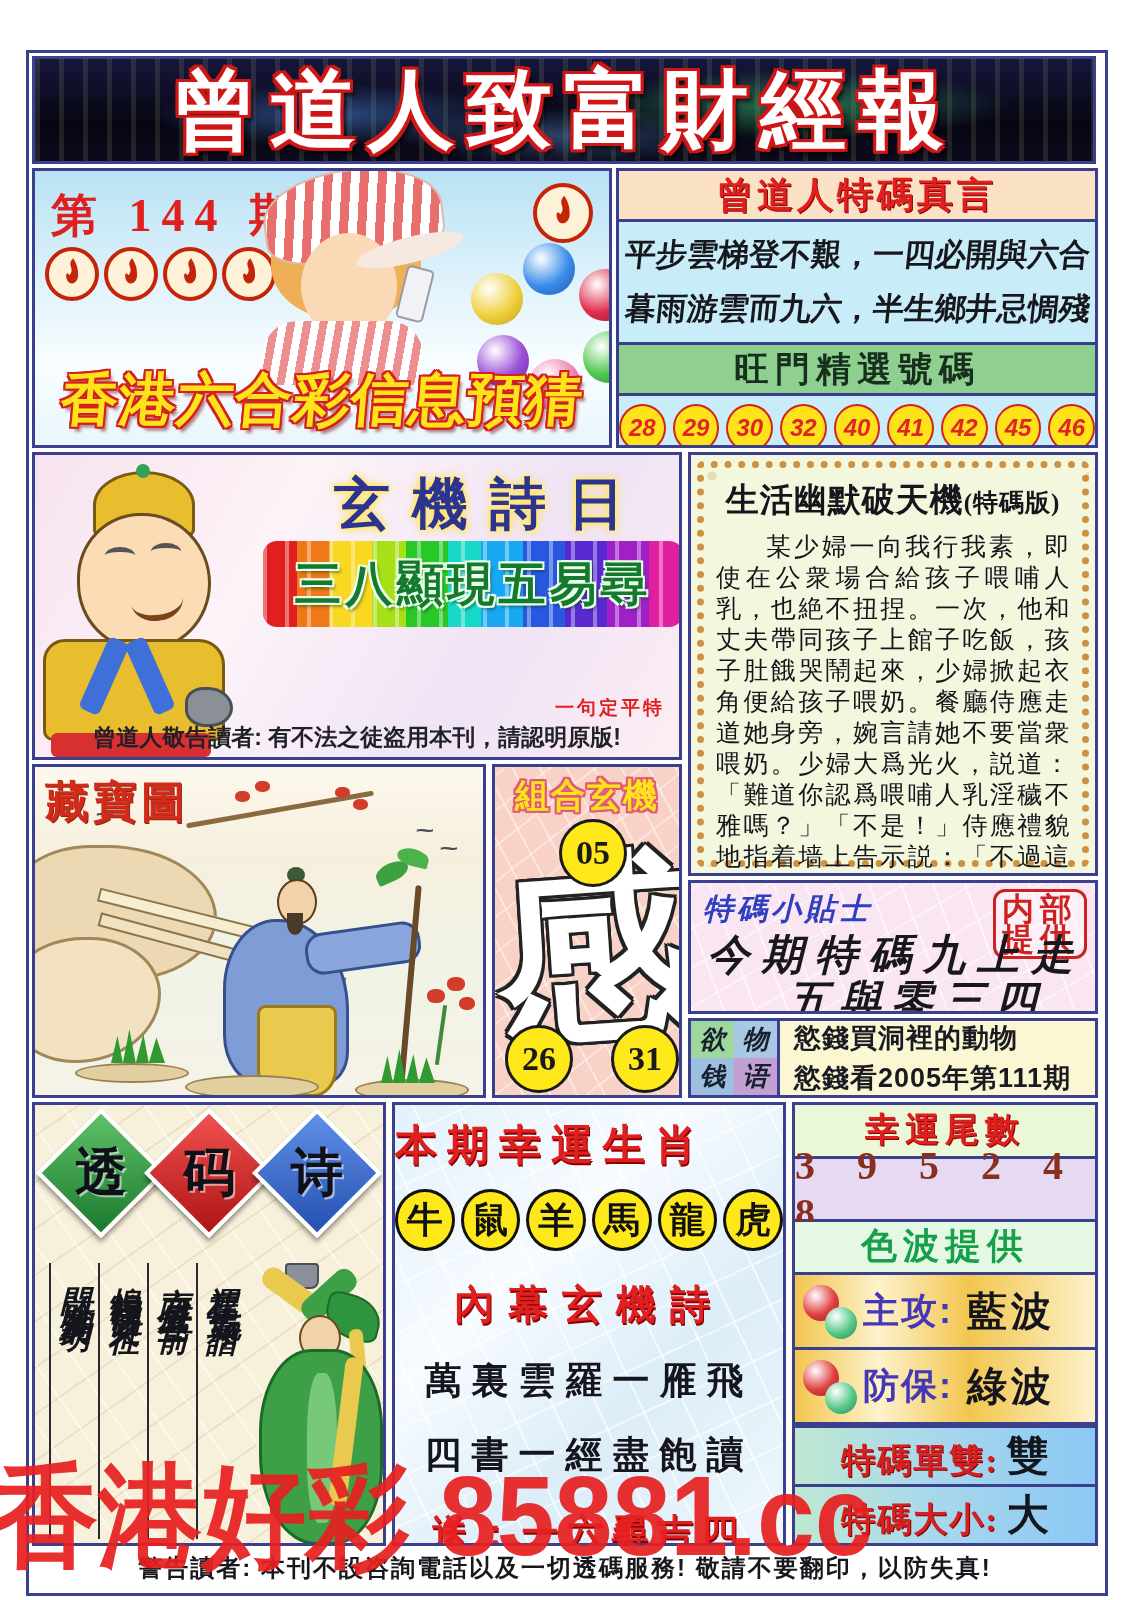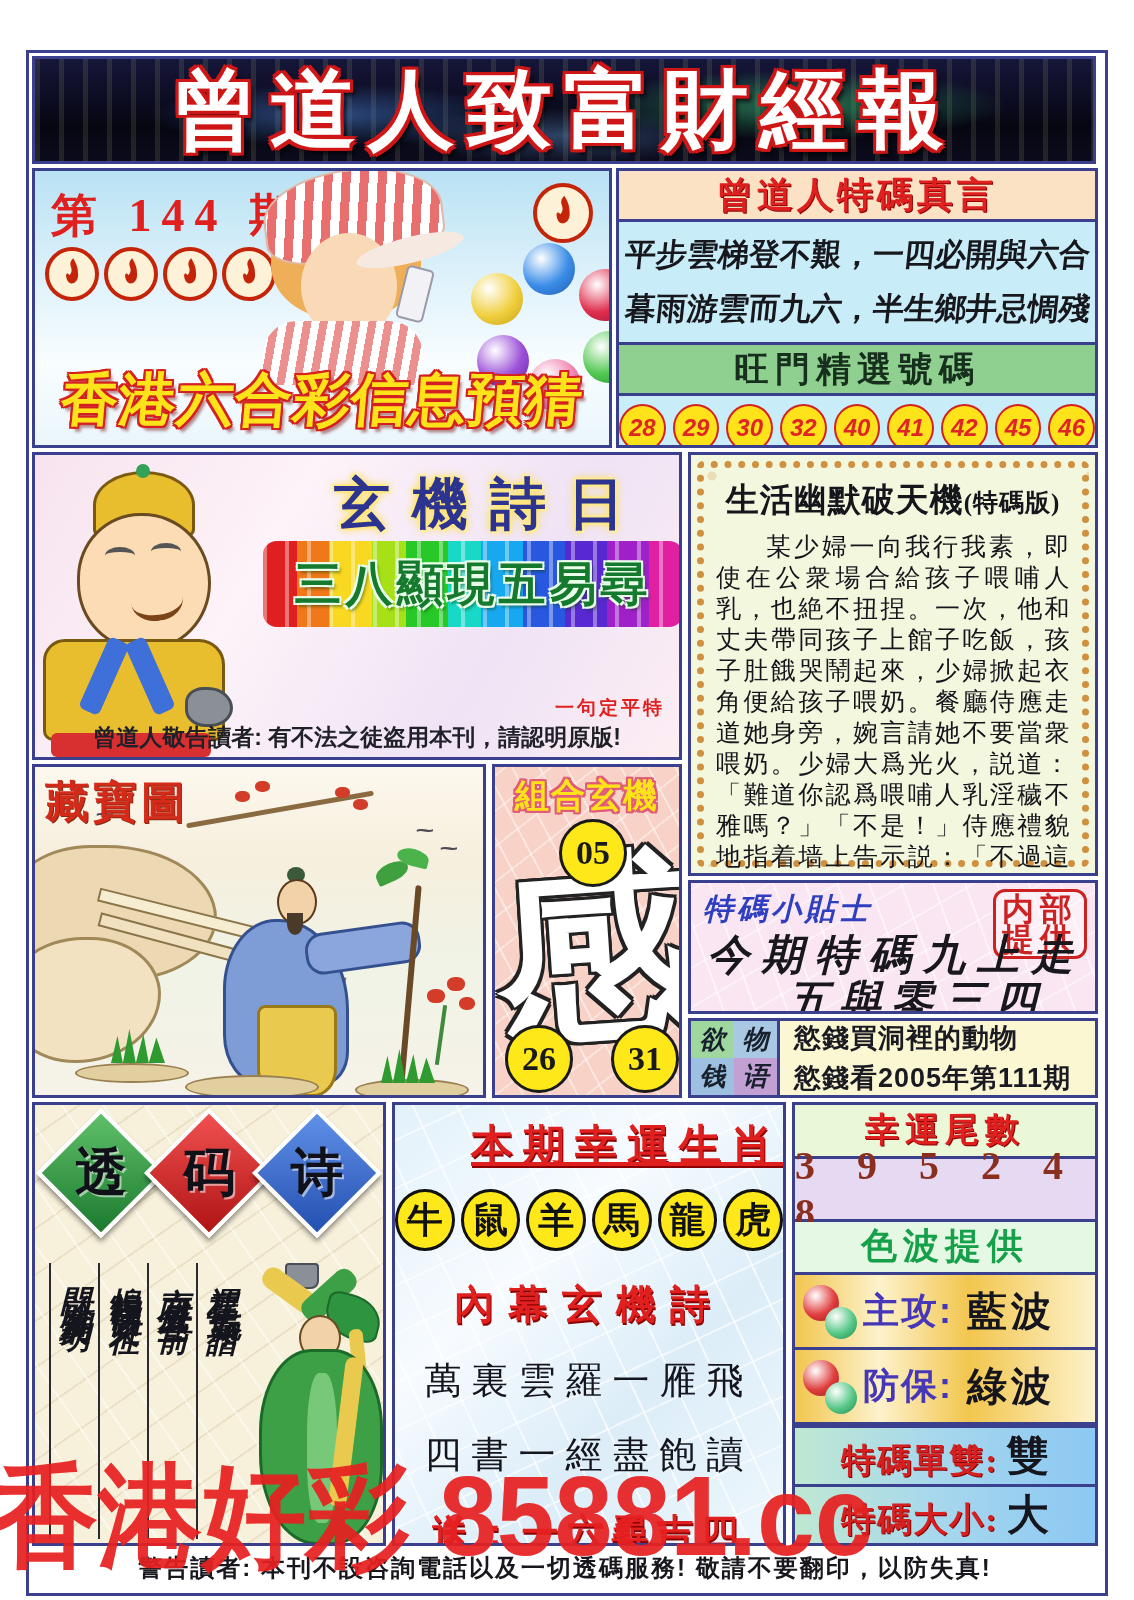--- a/index.html
+++ b/index.html
@@ -270,32 +270,32 @@
     border-radius:40%;}
   .sage .sash{position:absolute;left:96px;top:100px;width:18px;height:150px;background:#e9c94e;
     transform:rotate(7deg);border-radius:8px;}
 
   
   .zodiac-panel{left:392px;top:1102px;width:394px;height:444px;
     background:linear-gradient(135deg,#e2f1fa 0%,#f7fbff 35%,#dcedf8 65%,#eef7fc 100%);}
   .zodiac-panel::before{content:"";position:absolute;inset:0;
     background:repeating-linear-gradient(65deg,rgba(255,255,255,.65) 0 2px,transparent 2px 40px),
                repeating-linear-gradient(-25deg,rgba(255,255,255,.6) 0 2px,transparent 2px 44px);}
-  .zodiac-title{position:relative;z-index:2;margin-top:12px;text-align:right;font-size:42px;
+  .zodiac-title{position:relative;z-index:2;margin-top:12px;text-align:left;font-size:42px;
     font-weight:900;color:#e01f1f;letter-spacing:10px;font-family:"Liberation Serif", serif;
-    white-space:nowrap;text-shadow:1px 2px 0 #8b0000;text-decoration:underline;}
+    white-space:nowrap;text-shadow:1px 2px 0 #8b0000;}
   .zodiac-row{position:relative;z-index:2;display:flex;justify-content:center;gap:6px;margin-top:16px;}
   .zodiac-circle{width:56px;height:56px;border-radius:50%;background:#ffe81a;border:3px solid #111;
     color:#111;font-weight:900;font-size:36px;display:flex;align-items:center;justify-content:center;
     font-family:"Liberation Serif", serif;}
   .inner-title{position:relative;z-index:2;margin-top:26px;text-align:center;font-size:40px;
     font-weight:900;color:#e01f1f;letter-spacing:14px;font-family:"Liberation Serif", serif;
     white-space:nowrap;text-shadow:1px 2px 0 #8b0000;}
   .inner-line{position:relative;z-index:2;margin-top:24px;text-align:center;font-size:37px;
-    font-weight:400;color:#15151d;letter-spacing:10px;font-family:"Liberation Serif", serif;white-space:nowrap;}
+    font-weight:700;color:#15151d;letter-spacing:10px;font-family:"Liberation Serif", serif;white-space:nowrap;}
   .gift-line{position:relative;z-index:2;margin-top:28px;text-align:center;font-size:37px;
     font-weight:900;color:#e01f1f;letter-spacing:8px;font-family:"Liberation Serif", serif;white-space:nowrap;
     text-shadow:1px 2px 0 #8b0000;}
 
   
   .stats-panel{left:792px;top:1102px;width:306px;height:444px;display:flex;flex-direction:column;}
   .stats-panel>div{border-bottom:3px solid #3a3f8e;}
   .stats-panel>div:last-child{border-bottom:none;}
   .tail-title{height:58px;background:#eaf8d8;display:flex;align-items:center;justify-content:center;
     font-size:34px;font-weight:900;color:#e01f1f;letter-spacing:6px;font-family:"Liberation Serif", serif;

